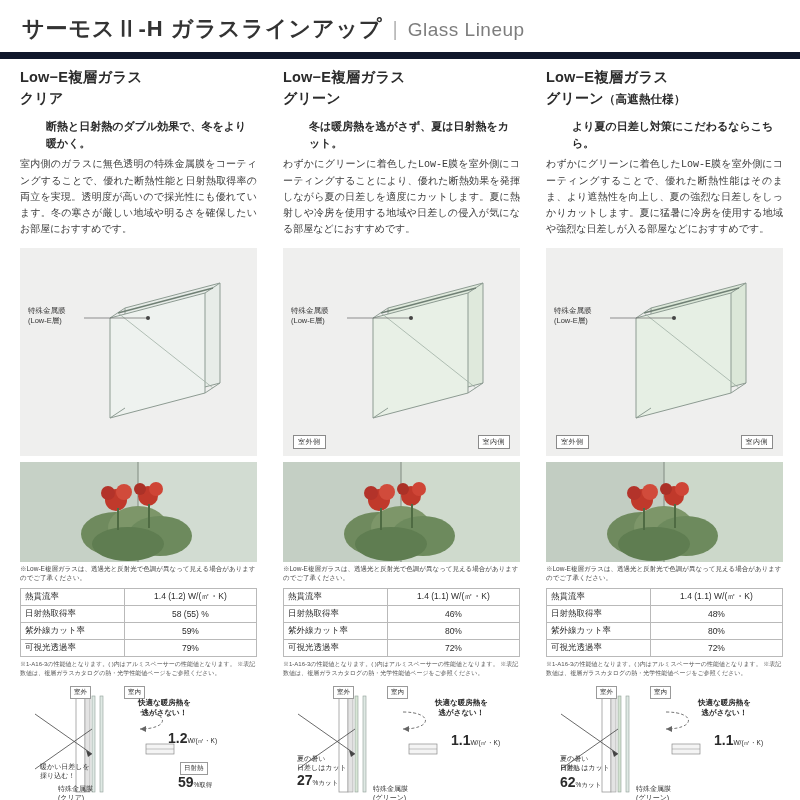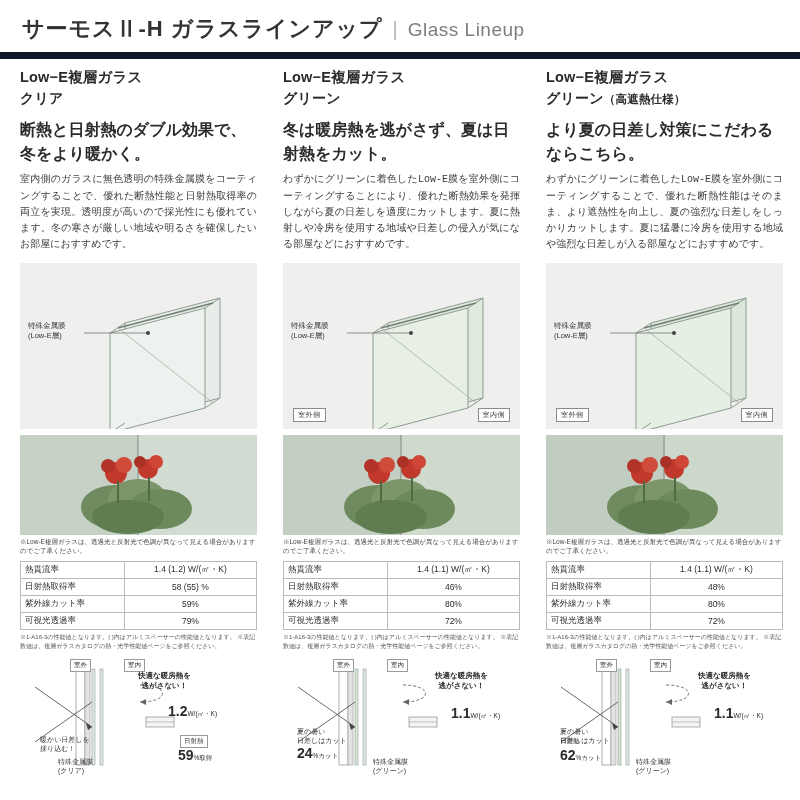--- a/index.html
+++ b/index.html
@@ -70,39 +70,40 @@
   .col-title .sub {
     display: block;
     font-size: 14px;
     font-weight: bold;
   }
   .col-title .sub .note {
     font-size: 11.5px;
     font-weight: bold;
   }
   .col-lead {
-    font-size: 16px;
+    font-size: 11px;
     font-weight: bold;
     margin-top: 10px;
     line-height: 1.5;
     color: #2b2b2b;
+    margin-left: 26px;
   }
   .col-body {
     font-size: 10px;
     margin-top: 6px;
     line-height: 1.62;
     color: #3a3a3a;
     text-align: justify;
     font-family: Liberation Mono, monospace;
   }
 
   
   .glass-box {
     position: relative;
-    height: 166px;
+    height: 208px;
     margin-top: 10px;
     background: #efefee;
     overflow: hidden;
   }
   .glass-svg { display: block; }
   .glass-label {
     position: absolute;
     font-size: 7.5px;
     line-height: 1.25;
     color: #333;
@@ -433,21 +434,21 @@
         <div class="perf-tag" style="left:104px; top:2px;">室内</div>
         <div class="perf-bubble" style="left:152px; top:14px; white-space:pre-line;">快適な暖房熱を
 逃がさない！</div>
         <div class="perf-big" style="left:168px; top:48px;">
           <span>1.1</span><span class="u">W/(㎡・K)</span>
         </div>
         <div class="perf-txt" style="left:14px; top:70px; white-space:pre-line;">夏の暑い
 日差しはカット</div>
         <div class="perf-tag" style="left:14px; top:92px; border:none; background:none; padding:0;"></div>
         <div class="perf-big" style="left:14px; top:88px;">
-          <span>24</span><span class="u">%カット</span>
+          <span>27</span><span class="u">%カット</span>
         </div>
         <div class="perf-txt" style="left:90px; top:100px; white-space:pre-line;">特殊金属膜
 (グリーン)</div>
       </div>
     </div>
 
     <div class="col">
       <div class="col-title">
         <span>Low−E複層ガラス</span>
         <span class="sub">

